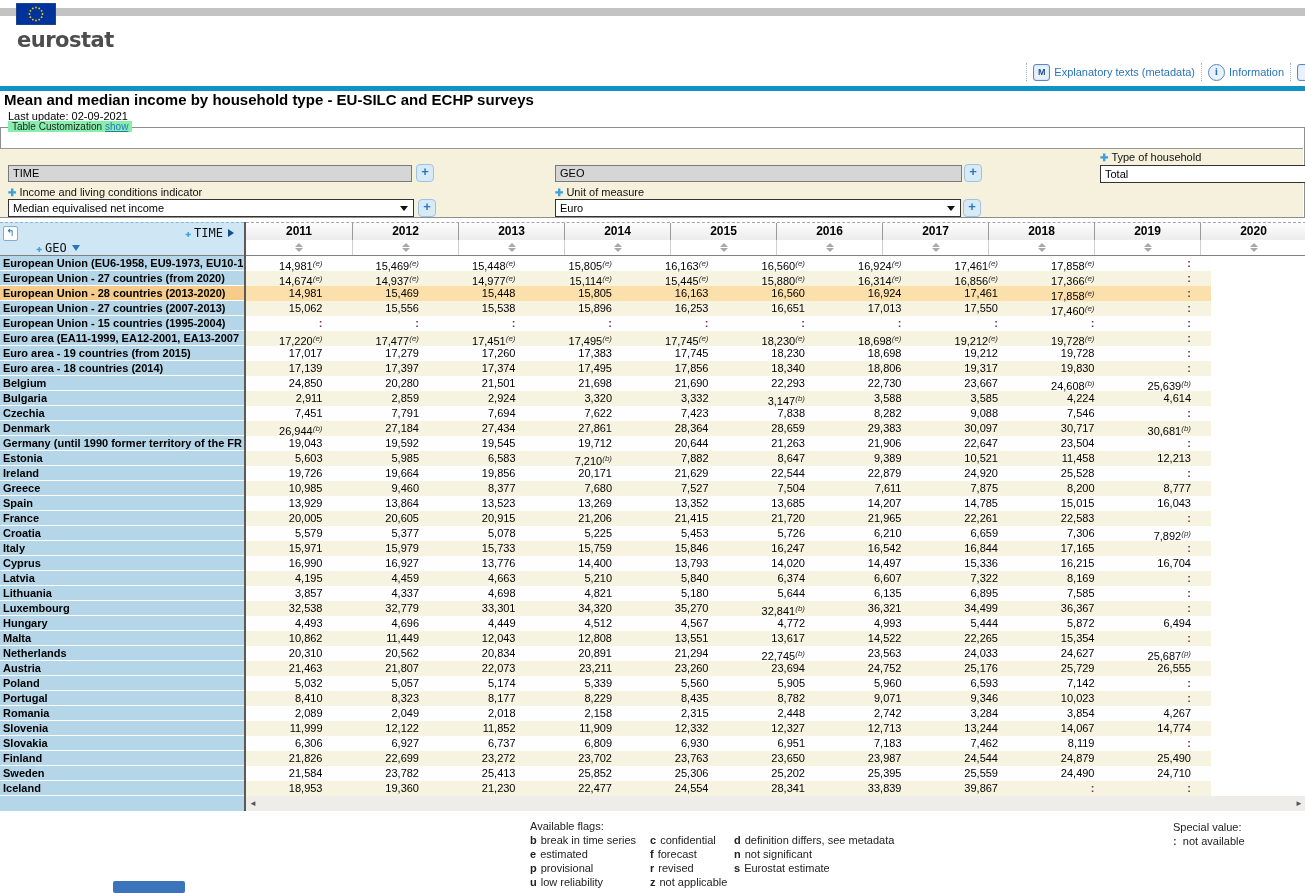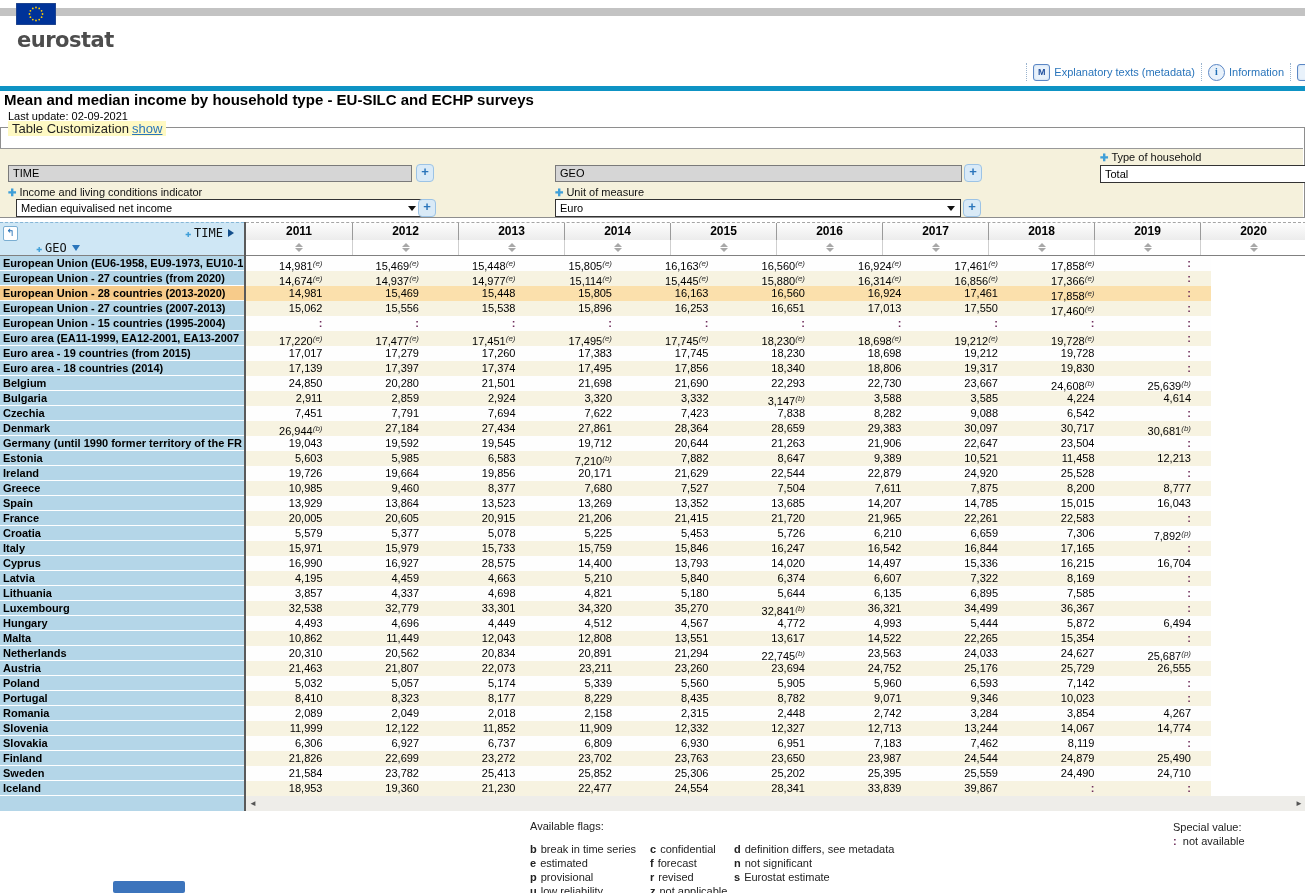--- a/index.html
+++ b/index.html
@@ -24,21 +24,21 @@
          color:#1f6eb5;font-weight:bold;font-size:10px;line-height:14px;text-align:center;margin-right:4px;
          font-family:"Liberation Serif",serif;}
   .cuticon{margin-right:-9px;margin-left:0;}
 
   .tealbar{position:absolute;left:0;top:86px;width:1305px;height:5px;background:#0e93c4;}
   .ptitle{position:absolute;left:4px;top:91px;font-size:15px;font-weight:bold;}
   .lastupd{position:absolute;left:8px;top:110px;font-size:11px;}
 
   
   .fset{position:absolute;left:0;top:127px;width:1303px;height:89px;border:1px solid #8e8e8e;}
-  .fset-legend{position:absolute;left:8px;top:121px;background:#fef9c3;padding:0 4px;font-size:13px;color:#222;}
+  .fset-legend{position:absolute;left:8px;top:121px;background:#86efac;padding:0 4px;font-size:10px;color:#222;}
   .showlink{color:#2a75bb;text-decoration:underline;cursor:pointer;margin-left:3px;}
   .beige{position:absolute;left:0px;top:148px;width:1303px;height:68px;background:#f5f1dc;border-top:1px solid #999;}
   .dimchip{position:absolute;height:15px;background:#d6d6d6;border:1px solid #7a7a7a;
            font-size:11px;line-height:15px;padding-left:4px;color:#000;}
   .plusbtn{position:absolute;width:16px;height:16px;border:1px solid #9cc3e5;border-radius:4px;
            background:#d9eaf7;color:#2a75bb;font-weight:bold;font-size:13px;line-height:14px;text-align:center;cursor:pointer;}
   .dimlabel{position:absolute;font-size:11px;color:#111;white-space:nowrap;}
   .moveicon{color:#3f9fd8;font-weight:bold;font-size:10px;margin-right:3px;}
   .selbox{position:absolute;height:16px;background:#fff;border:1px solid #333;font-size:11px;
           line-height:16px;padding-left:4px;white-space:nowrap;overflow:hidden;cursor:pointer;}
@@ -90,21 +90,21 @@
 
   
   .lblfiller{position:absolute;left:0;top:796px;width:244px;height:15px;background:#b4d6e8;}
   .hscroll{position:absolute;left:246px;top:796px;width:1059px;height:15px;background:#eeede9;}
   .harrow{position:absolute;top:3px;font-size:8px;color:#555;cursor:pointer;}
   .harrow.left{left:3px;}
   .harrow.right{right:2px;}
 
   
   .flagsblock{position:absolute;left:530px;top:820px;font-size:11px;color:#222;}
-  .flagstitle{margin-bottom:10px;}
+  .flagstitle{margin-bottom:1px;}
   .flag-row{display:flex;height:14px;line-height:14px;}
   .flag-row span{display:inline-block;}
   .flag-row span:nth-child(1){width:120px;}
   .flag-row span:nth-child(2){width:84px;}
   .flag-row b{margin-right:4px;}
   .special{position:absolute;left:1173px;top:820px;font-size:11px;color:#222;line-height:14px;}
 
   .bluefrag{position:absolute;left:113px;top:881px;width:72px;height:12px;background:#3c74bc;border-radius:2px;}
 </style>
 </head>
@@ -159,21 +159,21 @@
 
   <div class="dimchip" style="left:8px;top:165px;width:398px;">TIME</div>
   <div class="plusbtn" style="left:416px;top:164px;">+</div>
 
   <div class="dimchip" style="left:555px;top:165px;width:401px;">GEO</div>
   <div class="plusbtn" style="left:964px;top:164px;">+</div>
 
   <div class="dimlabel" style="left:8px;top:186px;">
     <span class="moveicon">✚</span><span>Income and living conditions indicator</span>
   </div>
-  <div class="selbox" style="left:8px;top:199px;width:400px;margin-left:8px;">
+  <div class="selbox" style="left:8px;top:199px;width:400px;">
     <span>Median equivalised net income</span>
     <span class="chev"></span>
   </div>
   <div class="plusbtn" style="left:418px;top:199px;">+</div>
 
   <div class="dimlabel" style="left:555px;top:186px;">
     <span class="moveicon">✚</span><span>Unit of measure</span>
   </div>
   <div class="selbox" style="left:555px;top:199px;width:400px;">
     <span>Euro</span>
@@ -415,21 +415,21 @@
       </div>
       <div class="drow w">
         <div class="cell"><span>7,451</span></div>
         <div class="cell"><span>7,791</span></div>
         <div class="cell"><span>7,694</span></div>
         <div class="cell"><span>7,622</span></div>
         <div class="cell"><span>7,423</span></div>
         <div class="cell"><span>7,838</span></div>
         <div class="cell"><span>8,282</span></div>
         <div class="cell"><span>9,088</span></div>
-        <div class="cell"><span>6,542</span></div>
+        <div class="cell"><span>7,546</span></div>
         <div class="cell"><span class="na">:</span></div>
       </div>
       <div class="drow c">
         <div class="cell"><span>26,944</span><span class="flag">(b)</span></div>
         <div class="cell"><span>27,184</span></div>
         <div class="cell"><span>27,434</span></div>
         <div class="cell"><span>27,861</span></div>
         <div class="cell"><span>28,364</span></div>
         <div class="cell"><span>28,659</span></div>
         <div class="cell"><span>29,383</span></div>
@@ -529,21 +529,21 @@
         <div class="cell"><span>15,846</span></div>
         <div class="cell"><span>16,247</span></div>
         <div class="cell"><span>16,542</span></div>
         <div class="cell"><span>16,844</span></div>
         <div class="cell"><span>17,165</span></div>
         <div class="cell"><span class="na">:</span></div>
       </div>
       <div class="drow w">
         <div class="cell"><span>16,990</span></div>
         <div class="cell"><span>16,927</span></div>
-        <div class="cell"><span>28,575</span></div>
+        <div class="cell"><span>13,776</span></div>
         <div class="cell"><span>14,400</span></div>
         <div class="cell"><span>13,793</span></div>
         <div class="cell"><span>14,020</span></div>
         <div class="cell"><span>14,497</span></div>
         <div class="cell"><span>15,336</span></div>
         <div class="cell"><span>16,215</span></div>
         <div class="cell"><span>16,704</span></div>
       </div>
       <div class="drow c">
         <div class="cell"><span>4,195</span></div>

